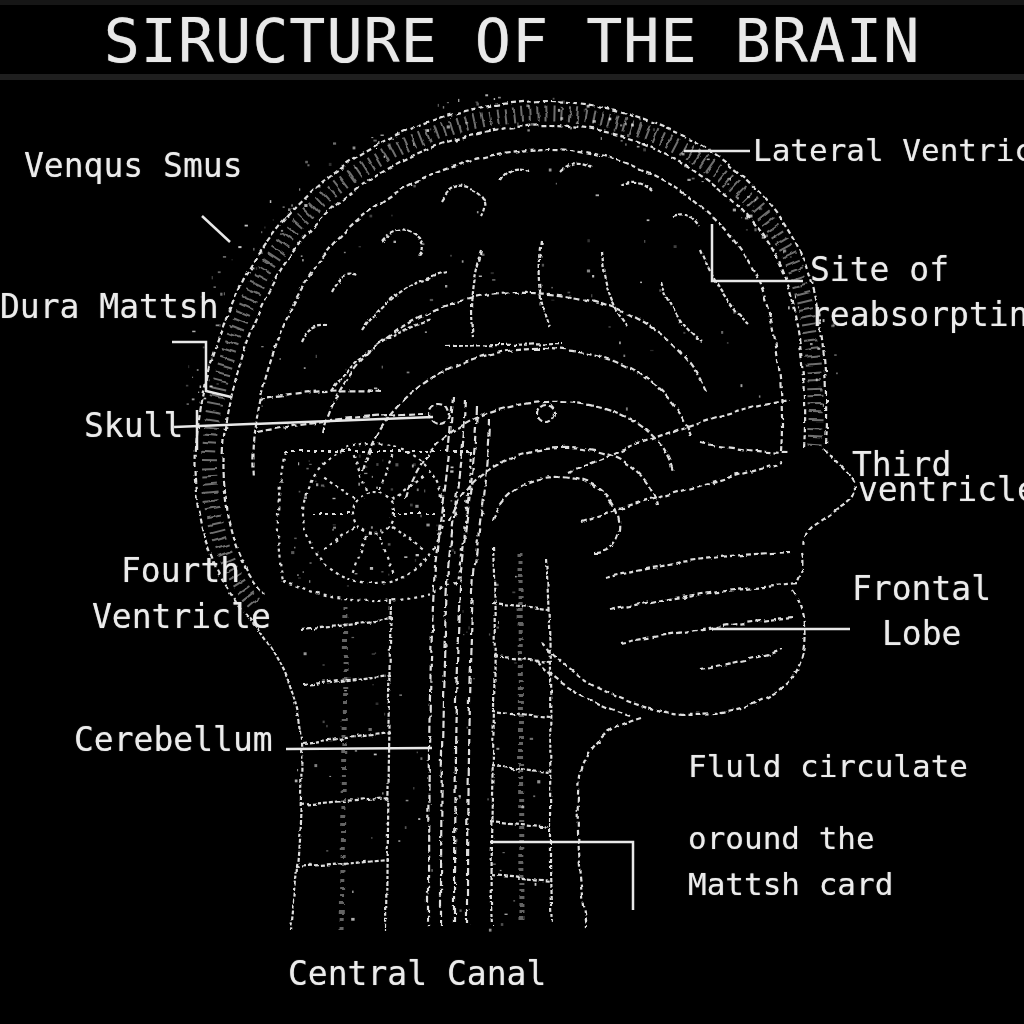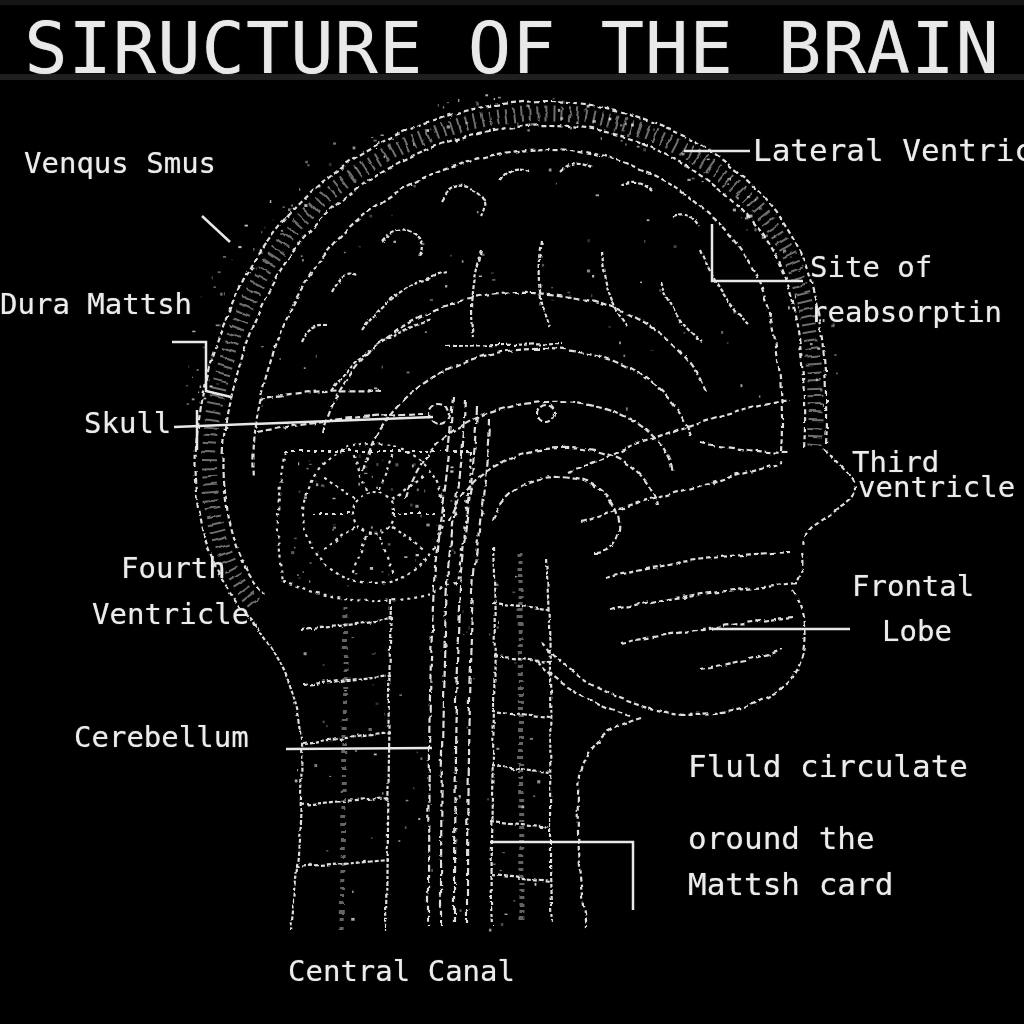--- a/index.html
+++ b/index.html
@@ -2,25 +2,25 @@
 <html><head>
 <meta charset="utf-8">
 <style>
   html,body{margin:0;padding:0;background:#000;}
   .stage{
     position:relative;width:1024px;height:1024px;background:#000;
     overflow:hidden;font-family:"DejaVu Sans Mono","Liberation Mono",monospace;
   }
   .title{
     position:absolute;top:6px;left:50%;transform:translateX(-50%);
-    font-size:72px;letter-spacing:1px;color:#e9e9e9;white-space:nowrap;
+    font-size:60px;letter-spacing:1px;color:#e9e9e9;white-space:nowrap;
     text-shadow:0 0 1px #9a9a9a;
   }
   .lbl{
-    position:absolute;font-size:29px;color:#ececec;white-space:nowrap;
+    position:absolute;font-size:33px;color:#ececec;white-space:nowrap;
     text-shadow:0 0 1px #8f8f8f;line-height:1.08;
   }
   .lbl.small{font-size:31px;}
   svg.diagram{position:absolute;left:0;top:0;}
   .band{position:absolute;left:0;width:1024px;}
 </style>
 </head>
 <body>
 
 <div class="stage">

